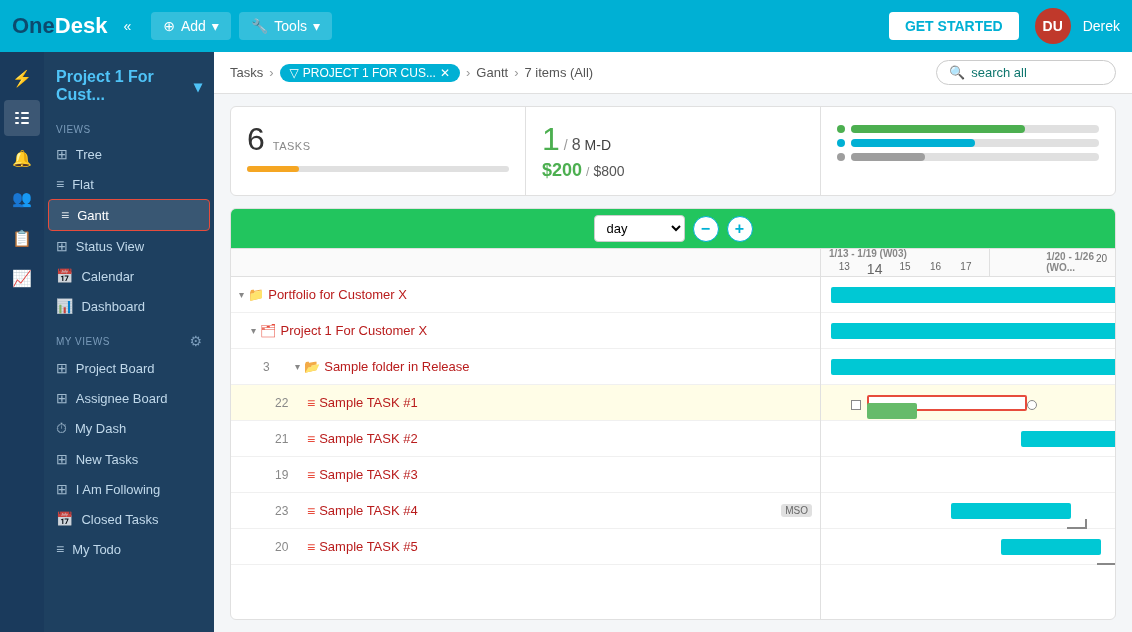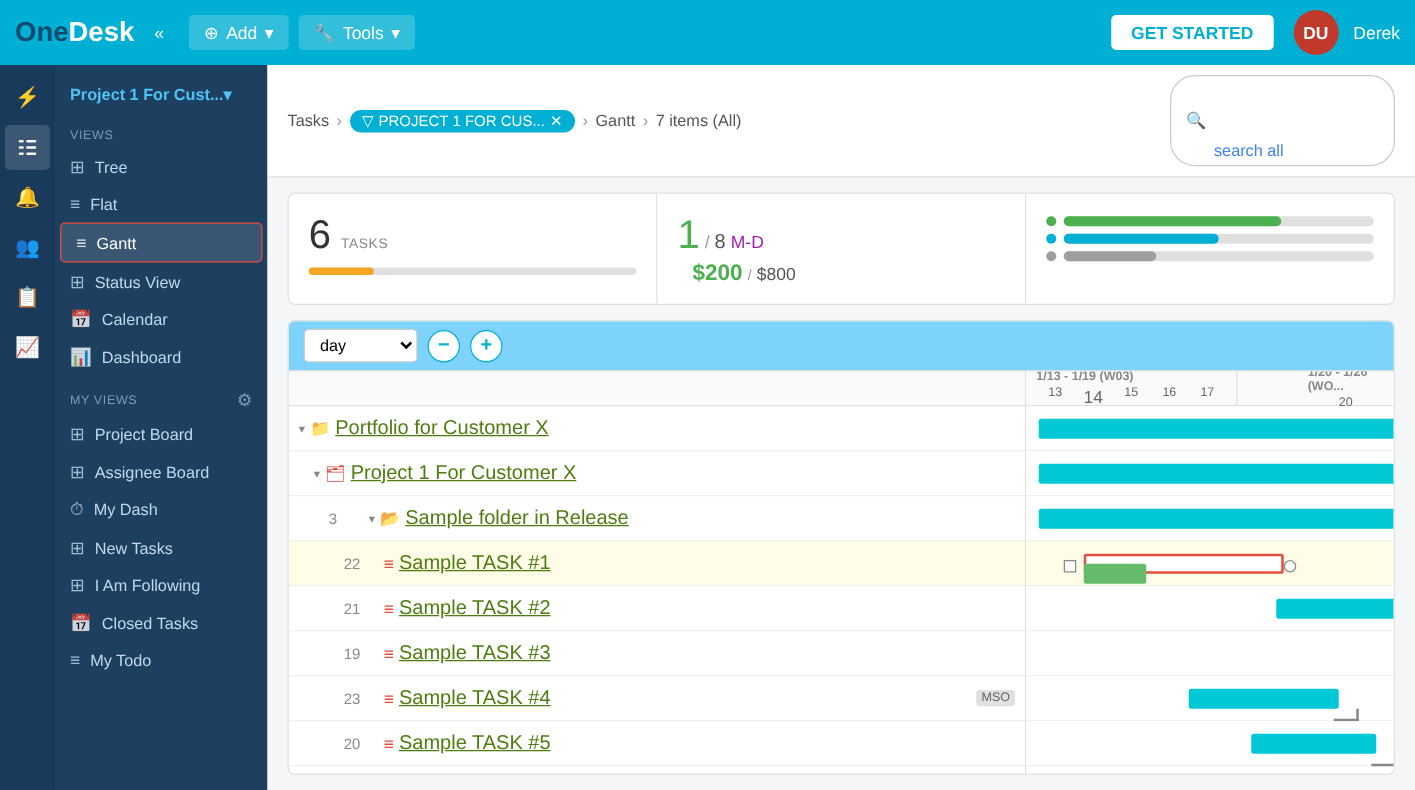--- a/index.html
+++ b/index.html
@@ -95,25 +95,25 @@
       background: #1e4060;
       color: white;
       padding: 8px 0;
       overflow-y: auto;
       flex-shrink: 0;
     }
     .project-header {
       display: flex;
       align-items: center;
       padding: 8px 12px;
-      font-size: 13px;
+      font-size: 16px;
       font-weight: bold;
       color: #4fc3f7;
       cursor: pointer;
-      gap: 0;
+      gap: 12px;
     }
     .section-label {
       font-size: 10px;
       color: #7a9bba;
       padding: 12px 12px 4px;
       letter-spacing: 0.5px;
     }
     .nav-item {
       display: flex;
       align-items: center;
@@ -229,21 +229,22 @@
       overflow: hidden;
       display: flex;
       flex-direction: column;
     }
     .gantt-toolbar {
       display: flex;
       align-items: center;
       padding: 6px 12px;
       border-bottom: 1px solid #e0e0e0;
       gap: 8px;
-      background: #7dd3fc;
+      background: #22c55e;
+      justify-content: center;
     }
     .day-select {
       border: 1px solid #ccc;
       border-radius: 4px;
       padding: 4px 24px 4px 8px;
       font-size: 13px;
       background: white;
       cursor: pointer;
     }
     .zoom-btn {
@@ -296,21 +297,21 @@
       font-size: 13px;
       padding: 0 8px;
       gap: 4px;
     }
     .row-num {
       width: 28px;
       font-size: 12px;
       color: #888;
       flex-shrink: 0;
     }
-    .row-task-label { font-size: 16px; color: #4d7c0f; text-decoration: underline; }
+    .row-task-label { font-size: 13px; color: #b91c1c; }
     .row-badge {
       font-size: 10px;
       background: #e0e0e0;
       border-radius: 3px;
       padding: 1px 4px;
       color: #666;
       margin-left: auto;
     }
     .folder-icon { color: #00b0d4; }
     .portfolio-icon { color: #e74c3c; }
@@ -452,44 +453,44 @@
         <span>▽</span>
         <span>PROJECT 1 FOR CUS...</span>
         <span class="x">✕</span>
       </div>
       <span class="breadcrumb-sep">›</span>
       <span class="breadcrumb-item">Gantt</span>
       <span class="breadcrumb-sep">›</span>
       <span class="breadcrumb-item">7 items (All)</span>
       <div class="search-box">
         <span>🔍</span>
-        <span style="color:#3b82f6;margin-top:48px;">search all</span>
+        <span style="color:#0f766e;">search all</span>
       </div>
     </div>
 
     <div class="stats-row">
 
       <div class="stat-card">
         <div style="display:flex; align-items:baseline; gap:8px;">
           <span class="stat-num">6</span>
           <span class="stat-label">TASKS</span>
         </div>
         <div class="stat-bar-bg">
           <div class="stat-bar-fill" style="width:20%; background:#f5a623;"></div>
         </div>
       </div>
 
       <div class="stat-card">
         <div style="display:flex; align-items:baseline; gap:4px;">
           <span style="font-size:32px; font-weight:300; color:#4caf50;">1</span>
           <span style="font-size:14px; color:#999;">/</span>
           <span style="font-size:16px; color:#555;">8</span>
-          <span style="font-size:14px; color:#a21caf;">M-D</span>
+          <span style="font-size:14px; color:#404040;">M-D</span>
         </div>
-        <div style="display:flex; align-items:baseline; gap:4px; margin-top:2px;margin-left:12px;">
+        <div style="display:flex; align-items:baseline; gap:4px; margin-top:2px;">
           <span style="font-size:18px; color:#4caf50; font-weight:bold;">$200</span>
           <span style="font-size:12px; color:#999;">/</span>
           <span style="font-size:14px; color:#555;">$800</span>
         </div>
       </div>
 
       <div class="stat-card">
         <div style="display:flex; flex-direction:column; gap:6px; margin-top:4px;">
           <div style="display:flex; align-items:center; gap:6px;">
             <div style="width:8px;height:8px;border-radius:50%;background:#4caf50;"></div>
@@ -588,21 +589,21 @@
             <div style="flex:5; border-right:1px solid #e0e0e0; display:flex; flex-direction:column; justify-content:center; padding:2px 8px;">
               <span style="font-size:10px; color:#888; font-weight:bold;">1/13 - 1/19 (W03)</span>
               <div style="display:flex; gap:0; margin-top:2px;">
                 <span style="flex:1; font-size:10px; color:#666; text-align:center;">13</span>
                 <span style="flex:1; font-size:14px; color:#666; text-align:center;">14</span>
                 <span style="flex:1; font-size:10px; color:#666; text-align:center;">15</span>
                 <span style="flex:1; font-size:10px; color:#666; text-align:center;">16</span>
                 <span style="flex:1; font-size:10px; color:#666; text-align:center;">17</span>
               </div>
             </div>
-            <div style="flex:2; display:flex; flex-direction:column; justify-content:center; padding:2px 8px;margin-left:48px;">
+            <div style="flex:2; display:flex; flex-direction:row; justify-content:center; padding:2px 8px;margin-left:48px;">
               <span style="font-size:10px; color:#888; font-weight:bold;">1/20 - 1/26 (WO...</span>
               <div style="display:flex; gap:0; margin-top:2px;">
                 <span style="flex:1; font-size:10px; color:#666; text-align:center;">20</span>
               </div>
             </div>
           </div>
 
           <div class="gantt-bar-row">
             <div class="bar bar-teal" style="left:10px; width:480px;"></div>
           </div>

